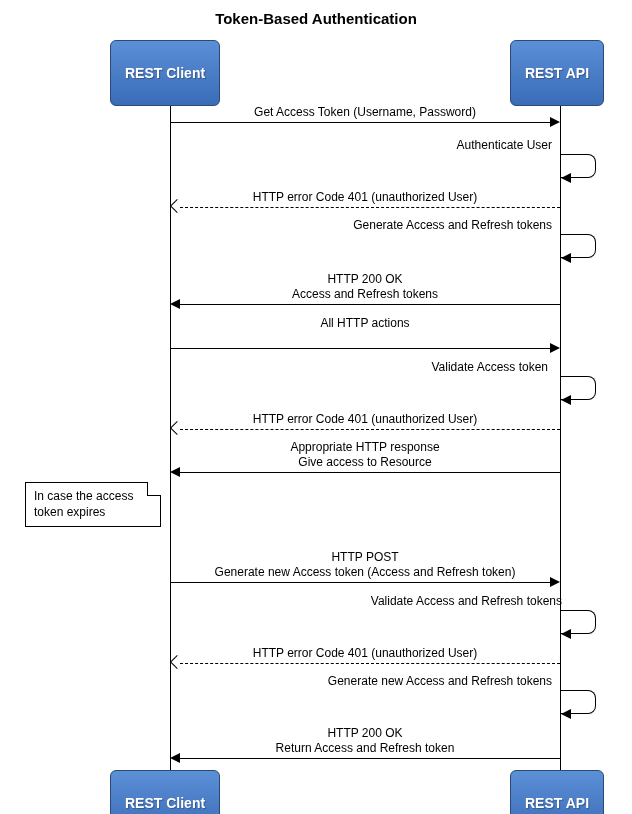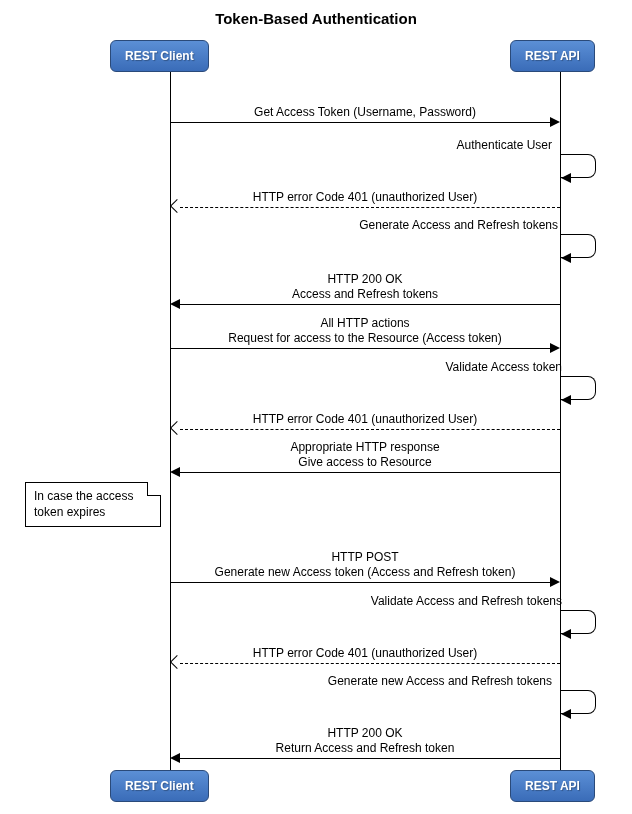--- a/index.html
+++ b/index.html
@@ -19,24 +19,24 @@
       text-align: center;
       font-weight: bold;
       font-size: 15px;
       margin-bottom: 8px;
     }
     .participant {
       position: absolute;
       background: linear-gradient(to bottom, #5b8fd6, #3a6cb8);
       color: #fff;
       font-weight: bold;
-      padding: 8px 14px;
+      padding: 24px 14px;
       border: 1px solid #2a4a7a;
       border-radius: 6px;
-      font-size: 12px;
+      font-size: 14px;
       text-shadow: 1px 1px 1px rgba(0,0,0,0.3);
       white-space: nowrap;
       text-align: right;
     }
     .lifeline {
       position: absolute;
       width: 1px;
       background: #000;
     }
     .message-text {
@@ -142,35 +142,34 @@
   <div class="arrow-head right" style="left:540px; top:107px;"></div>
 
   <div class="self-loop-text" style="right:70px; top:128px;margin-left:40px;">Authenticate User</div>
   <div class="self-loop" style="left:550px; top:144px;"></div>
   <div class="arrow-head left" style="left:551px; top:163px;"></div>
 
   <div class="message-text" style="left:160px; width:390px; top:180px;">HTTP error Code 401 (unauthorized User)</div>
   <div class="arrow-line dashed" style="left:170px; width:380px; top:197px;"></div>
   <div class="arrow-head left open" style="left:162px; top:191px;"></div>
 
-  <div class="self-loop-text" style="right:64px; top:208px;text-align:center;">Generate Access and Refresh tokens</div>
+  <div class="self-loop-text" style="right:70px; top:208px;text-align:center;">Generate Access and Refresh tokens</div>
   <div class="self-loop" style="left:550px; top:224px;"></div>
   <div class="arrow-head left" style="left:551px; top:243px;"></div>
 
   <div class="message-text" style="left:160px; width:390px; top:262px;">HTTP 200 OK</div>
   <div class="message-text" style="left:160px; width:390px; top:277px;">Access and Refresh tokens</div>
   <div class="arrow-line" style="left:170px; width:380px; top:294px;"></div>
   <div class="arrow-head left" style="left:160px; top:289px;"></div>
 
   <div class="message-text" style="left:160px; width:390px; top:306px;">All HTTP actions</div>
-  <div class="message-text" style="left:160px; width:390px; top:321px;">Request for access to the Resource (Access token)</div>
   <div class="arrow-line" style="left:160px; width:380px; top:338px;"></div>
   <div class="arrow-head right" style="left:540px; top:333px;"></div>
 
-  <div class="self-loop-text" style="right:60px; top:350px;margin-left:20px;">Validate Access token</div>
+  <div class="self-loop-text" style="right:74px; top:350px;margin-left:20px;">Validate Access token</div>
   <div class="self-loop" style="left:550px; top:366px;"></div>
   <div class="arrow-head left" style="left:551px; top:385px;"></div>
 
   <div class="message-text" style="left:160px; width:390px; top:402px;">HTTP error Code 401 (unauthorized User)</div>
   <div class="arrow-line dashed" style="left:170px; width:380px; top:419px;"></div>
   <div class="arrow-head left open" style="left:162px; top:413px;"></div>
 
   <div class="message-text" style="left:160px; width:390px; top:430px;">Appropriate HTTP response</div>
   <div class="message-text" style="left:160px; width:390px; top:445px;">Give access to Resource</div>
   <div class="arrow-line" style="left:170px; width:380px; top:462px;"></div>

